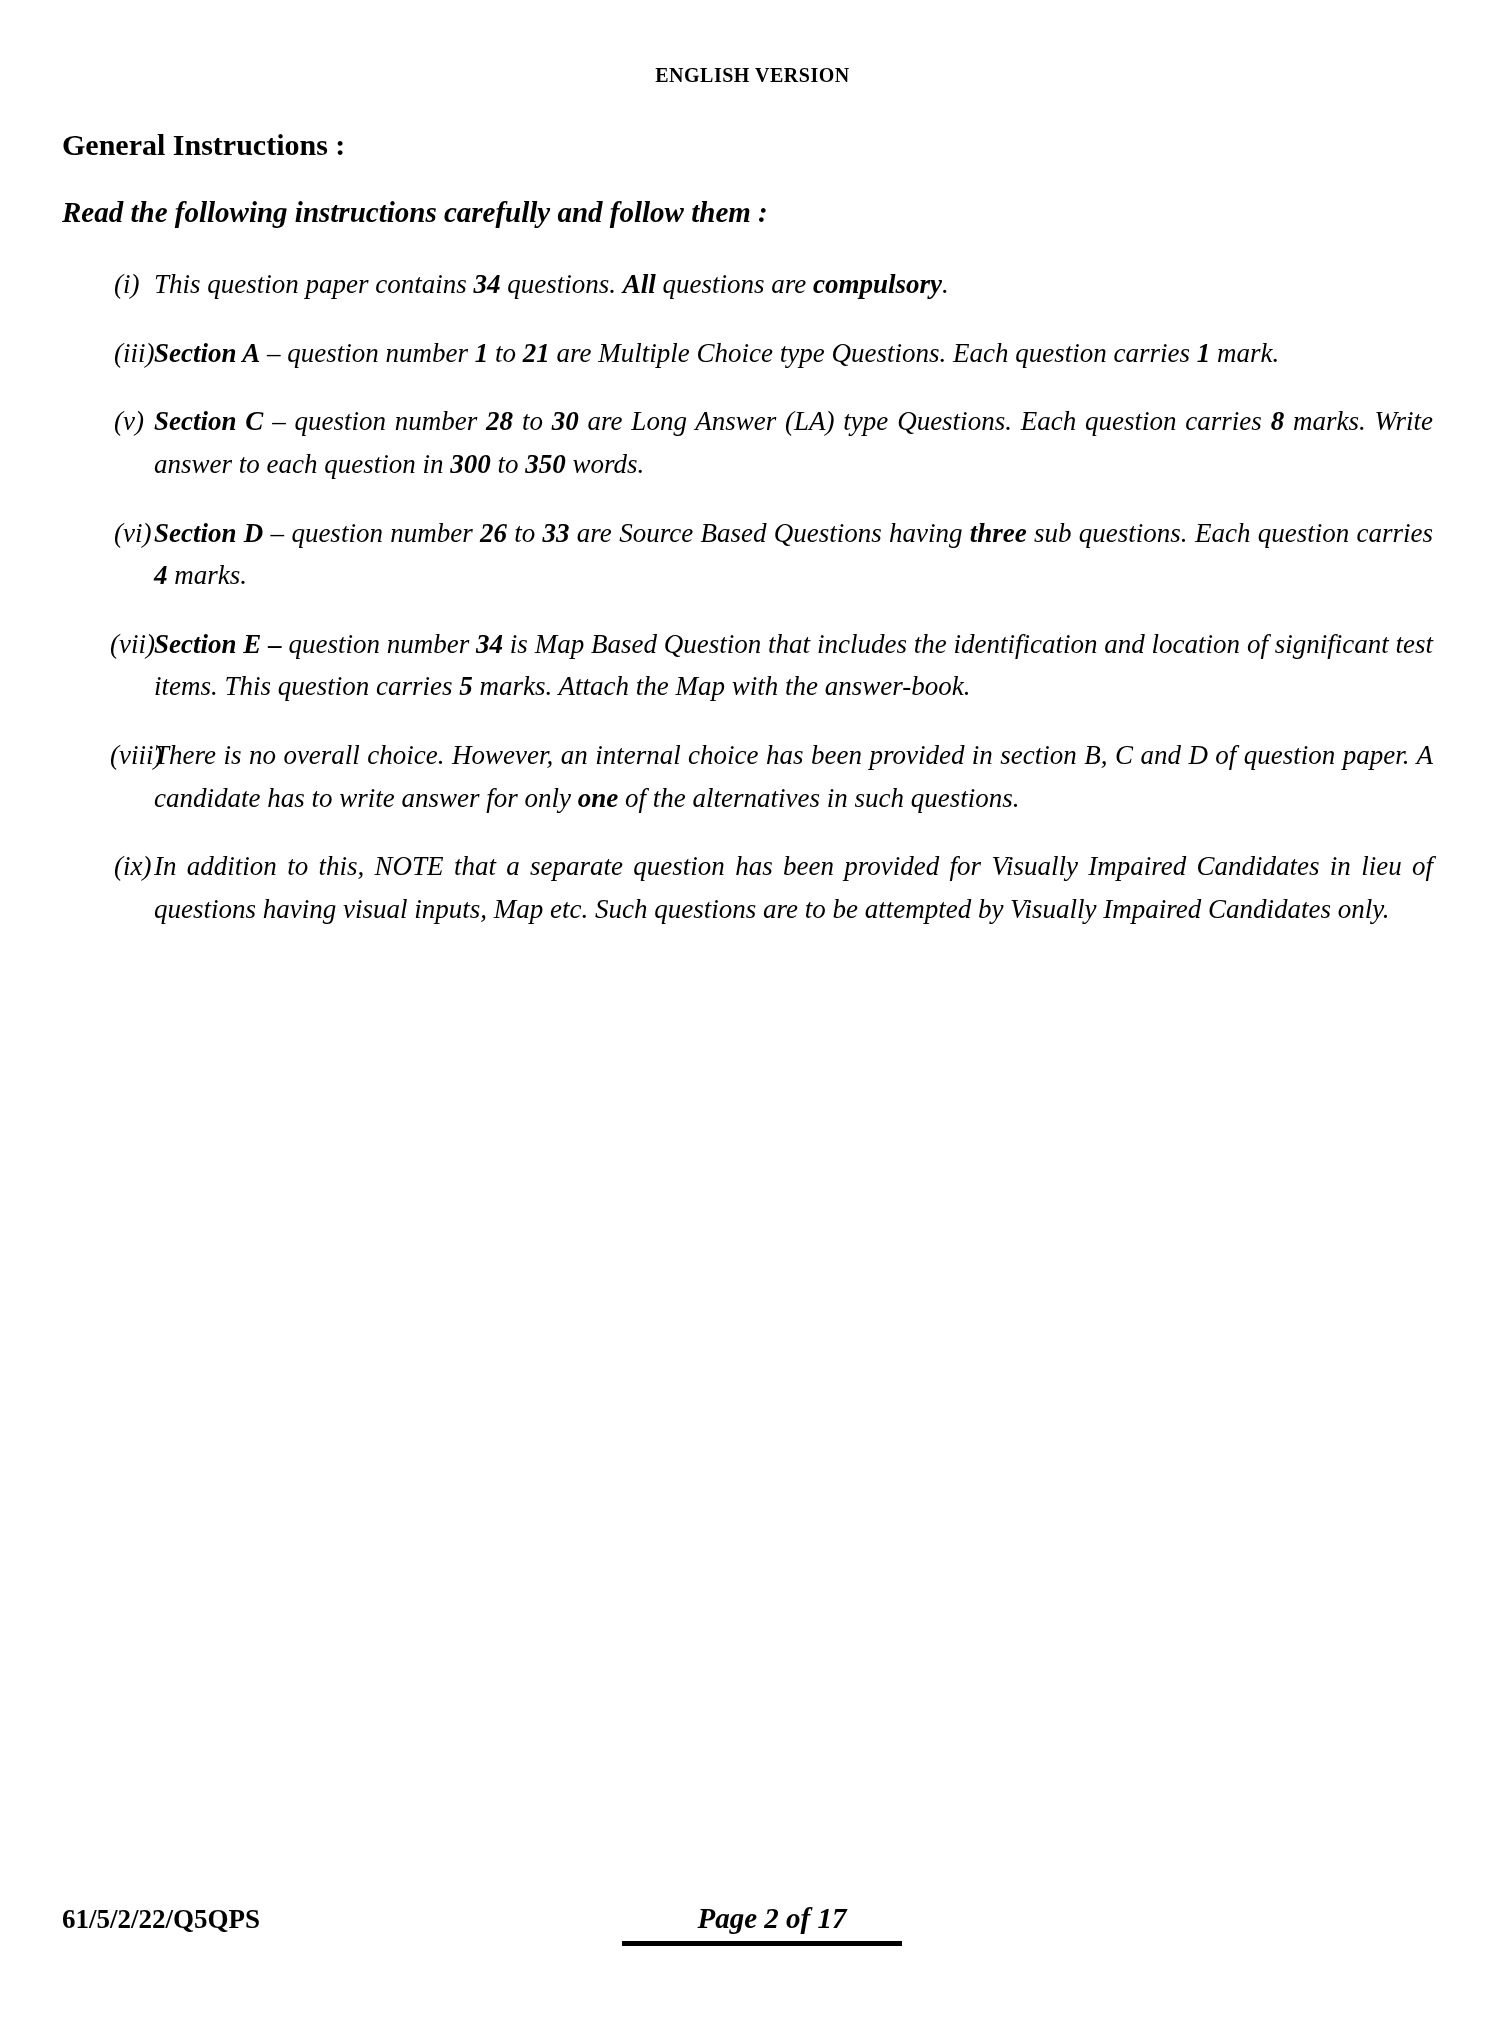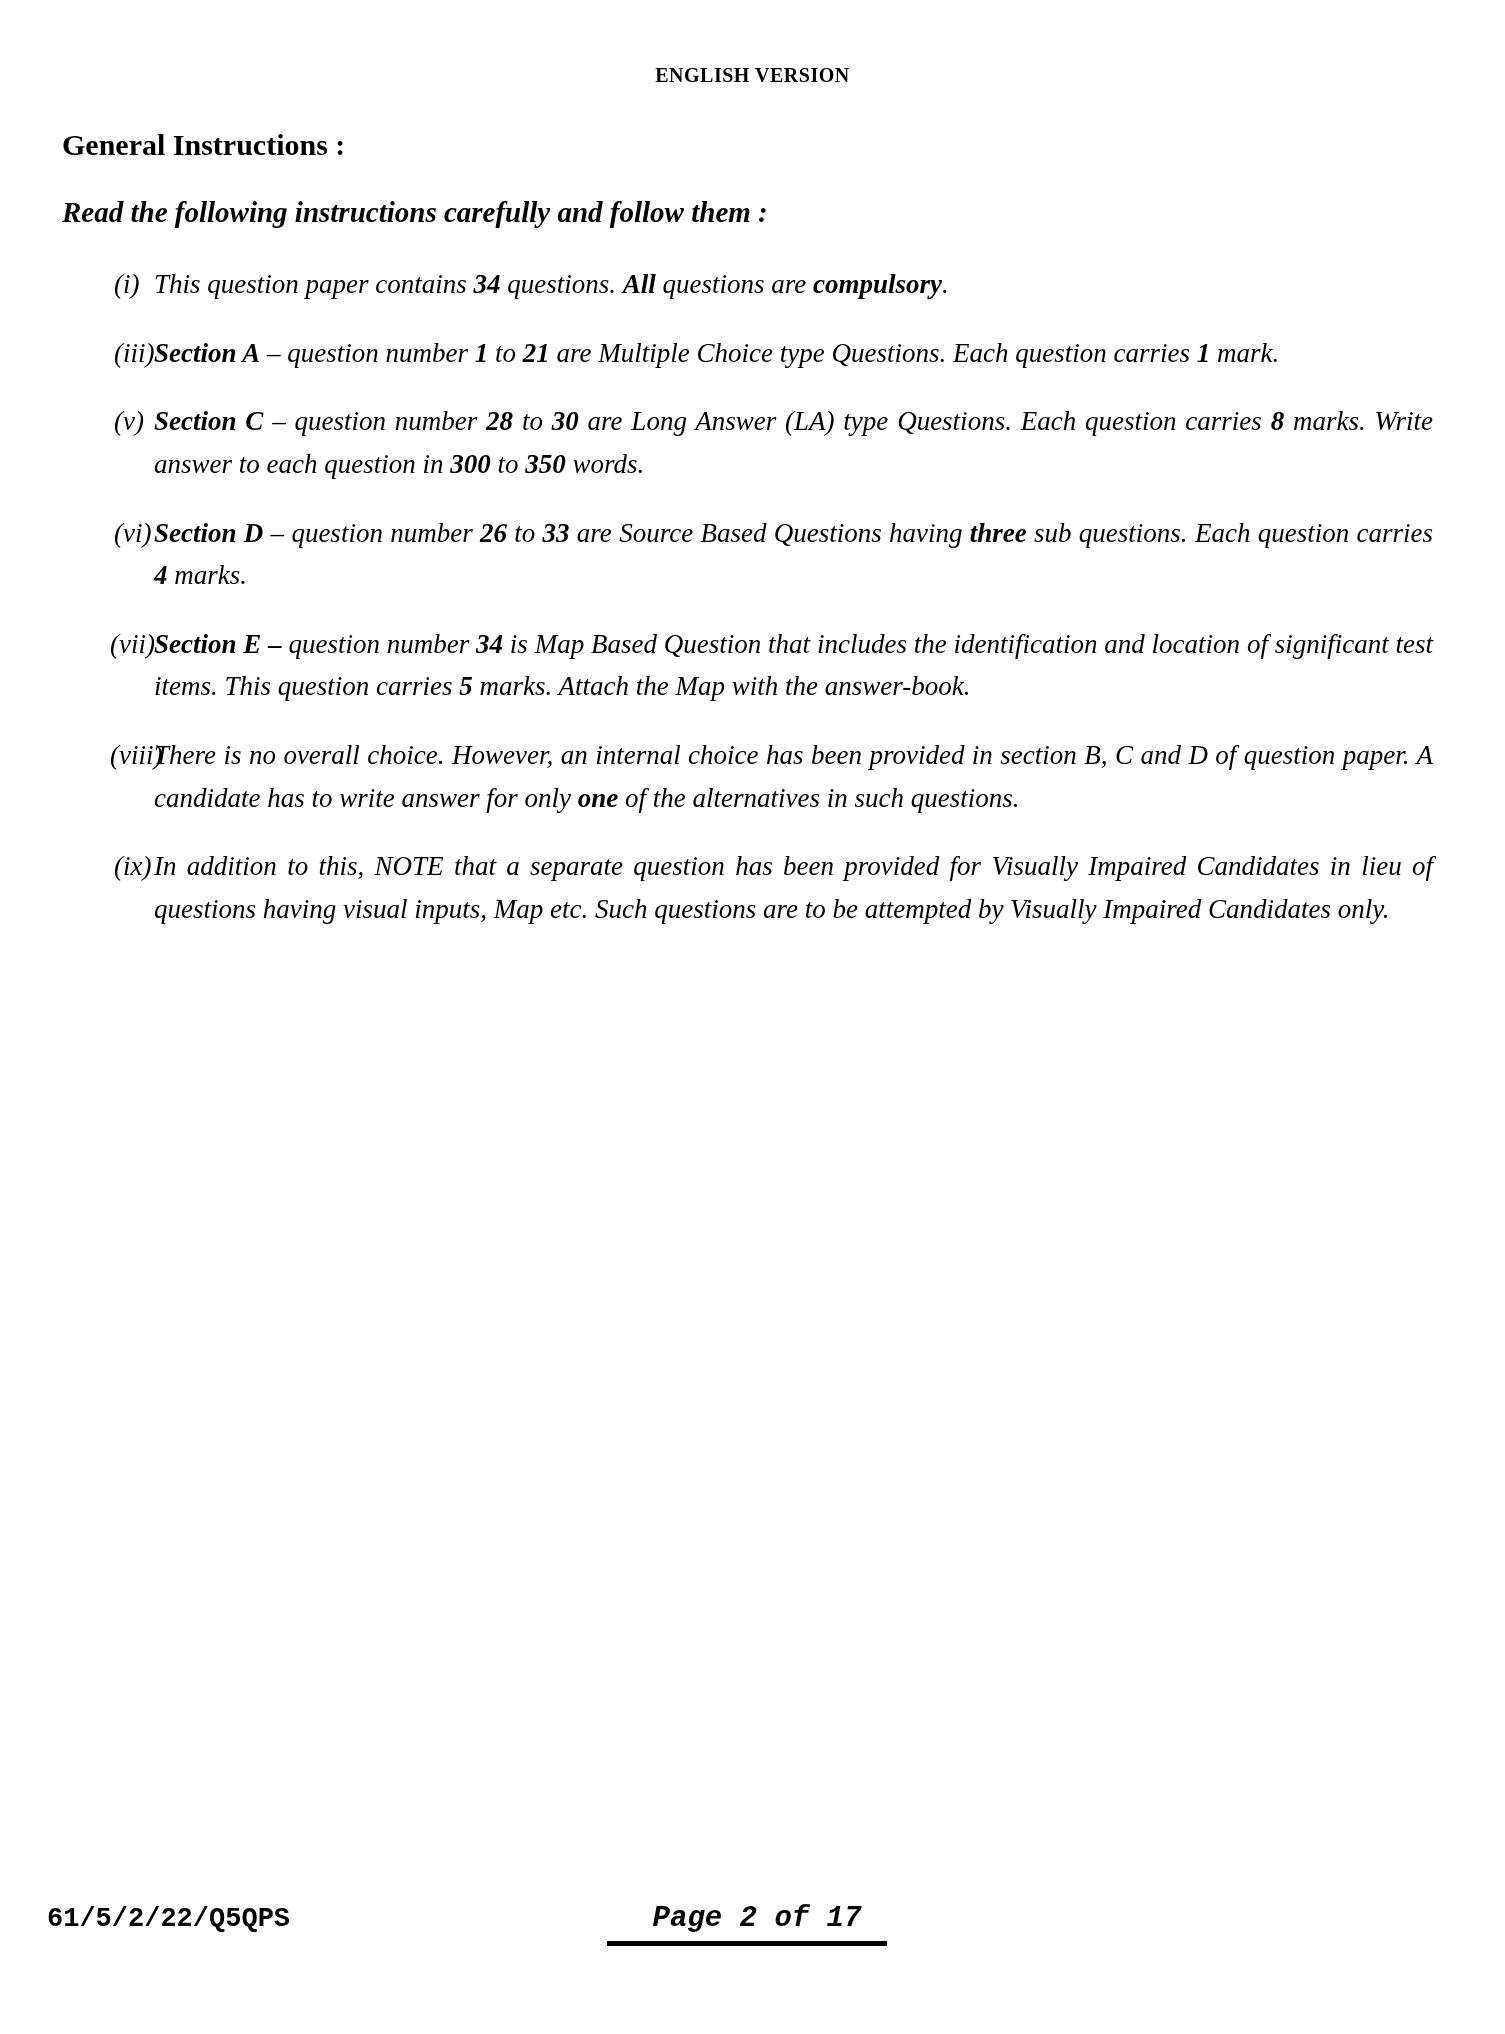--- a/index.html
+++ b/index.html
@@ -84,25 +84,24 @@
     text-align: justify;
     text-justify: inter-word;
     padding-right: 10px;
   }
 
   .ins-body b { font-weight: bold; }
 
   
   .footer {
     position: absolute;
-    left: 47px;
+    left: 62px;
     right: 62px;
     bottom: 60px;
     height: 70px;
-    font-family: Liberation Mono, monospace;
   }
 
   .footer-code {
     position: absolute;
     left: 0;
     top: 0;
     font-weight: bold;
     font-size: 27px;
     letter-spacing: 0px;
   }

